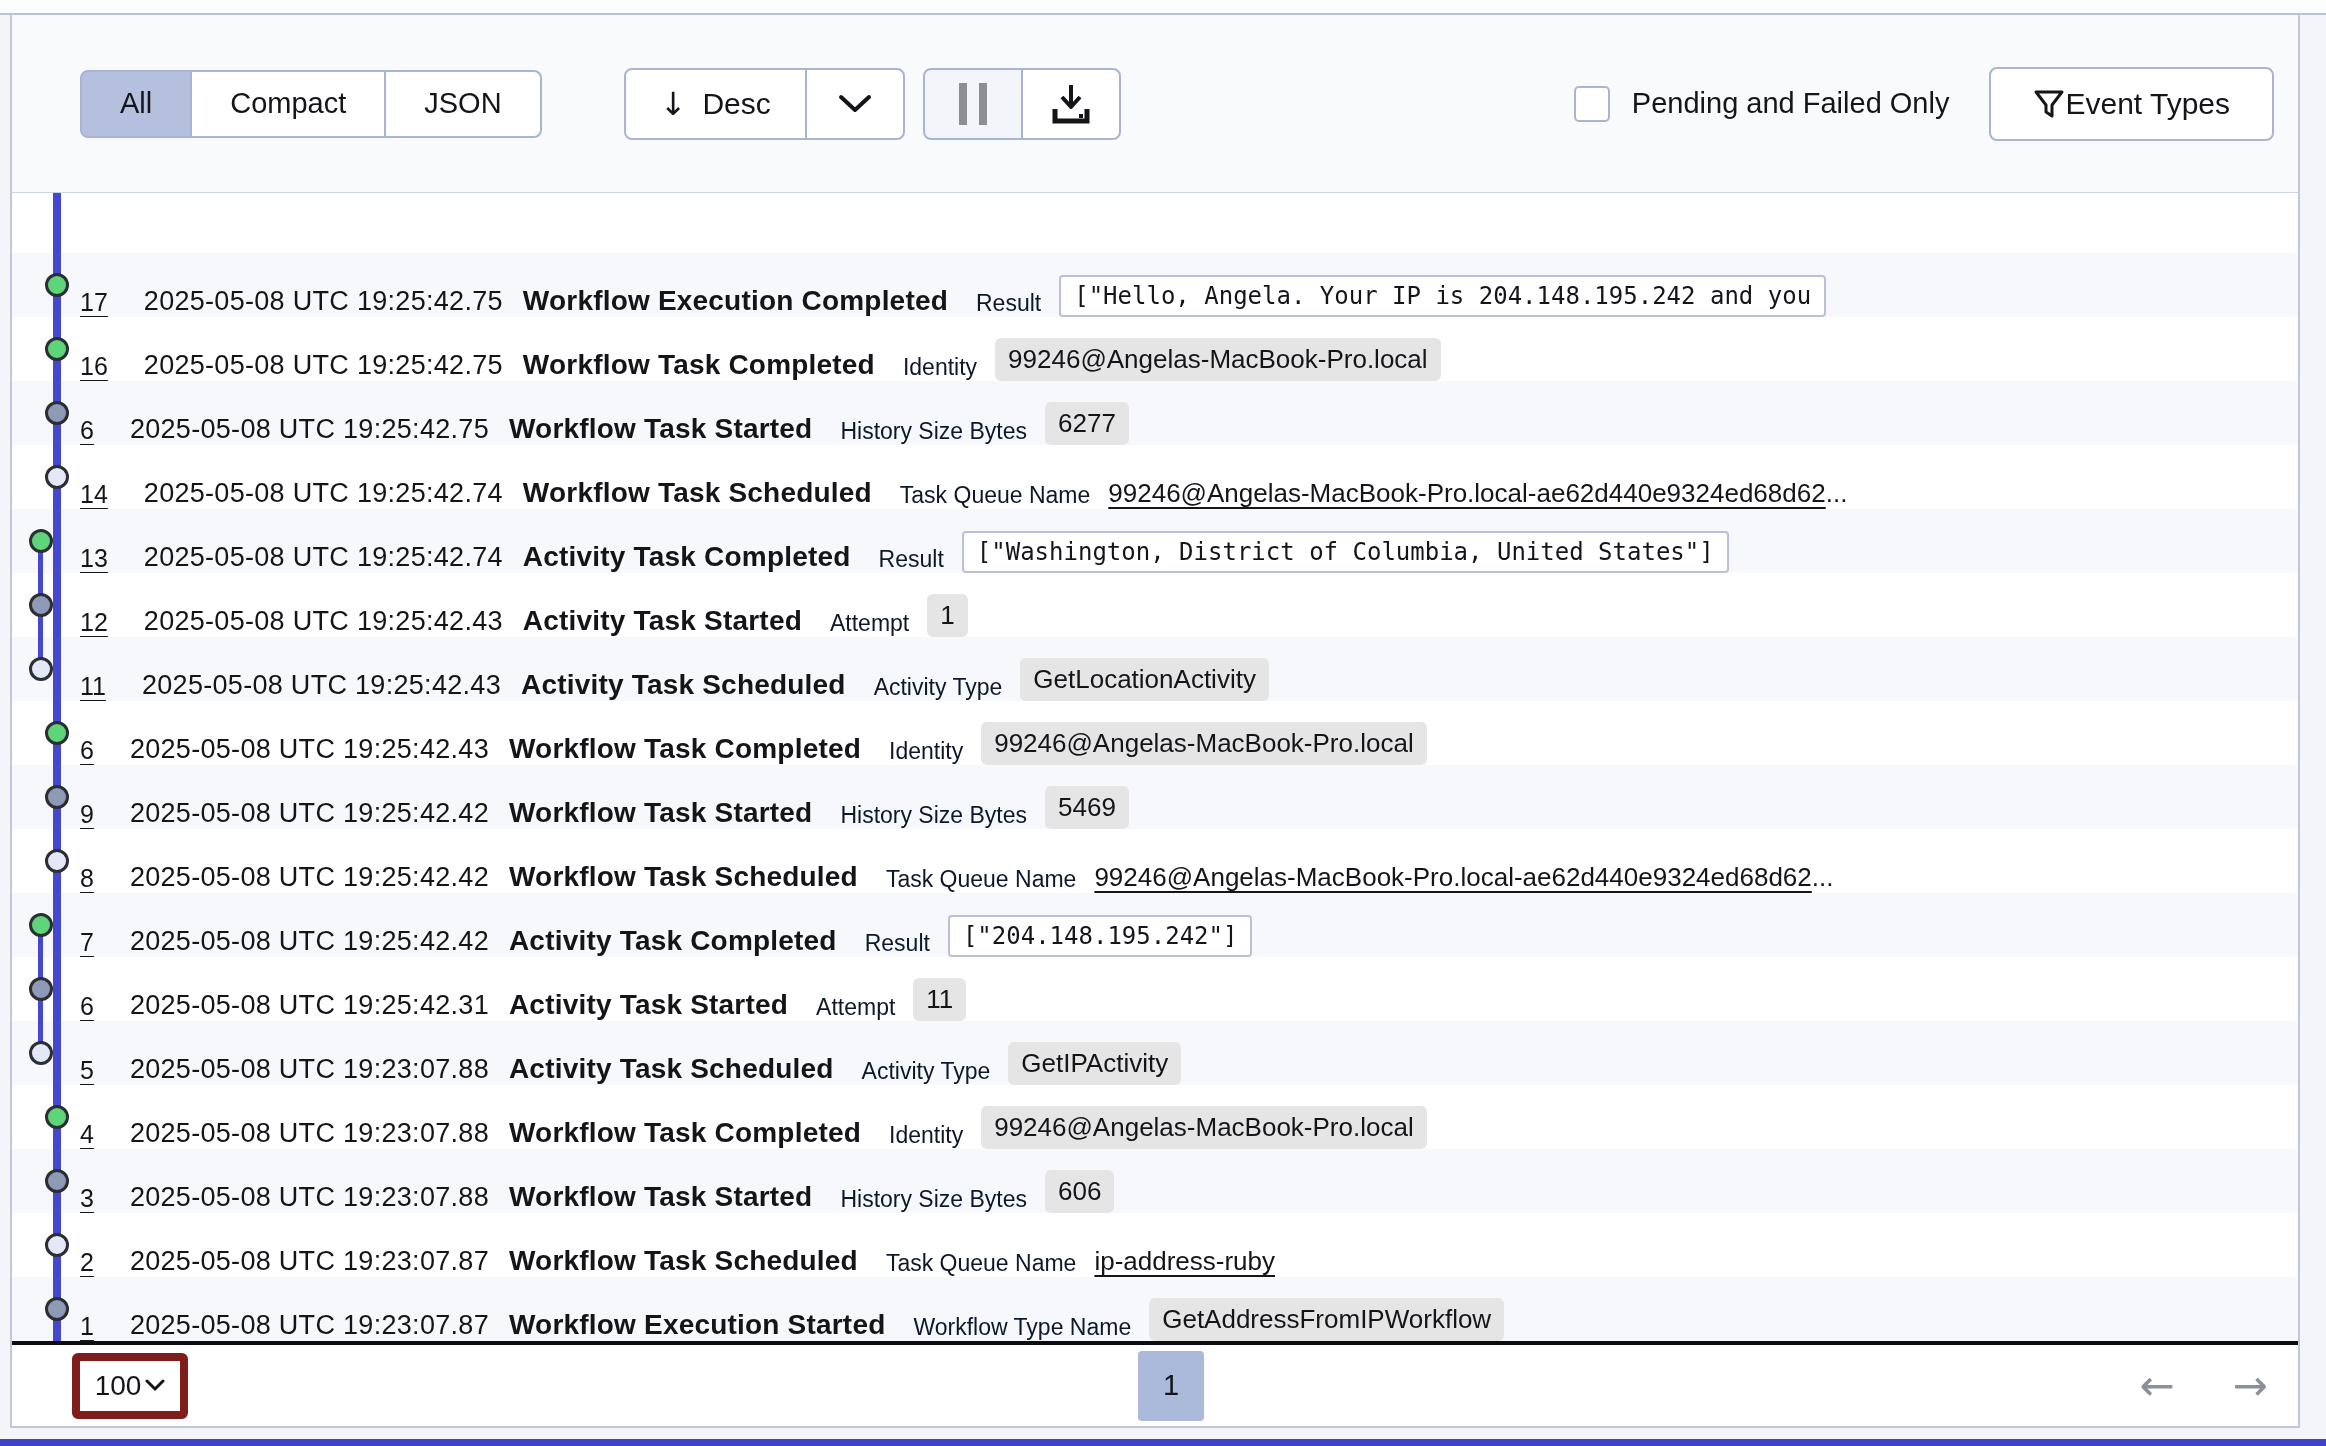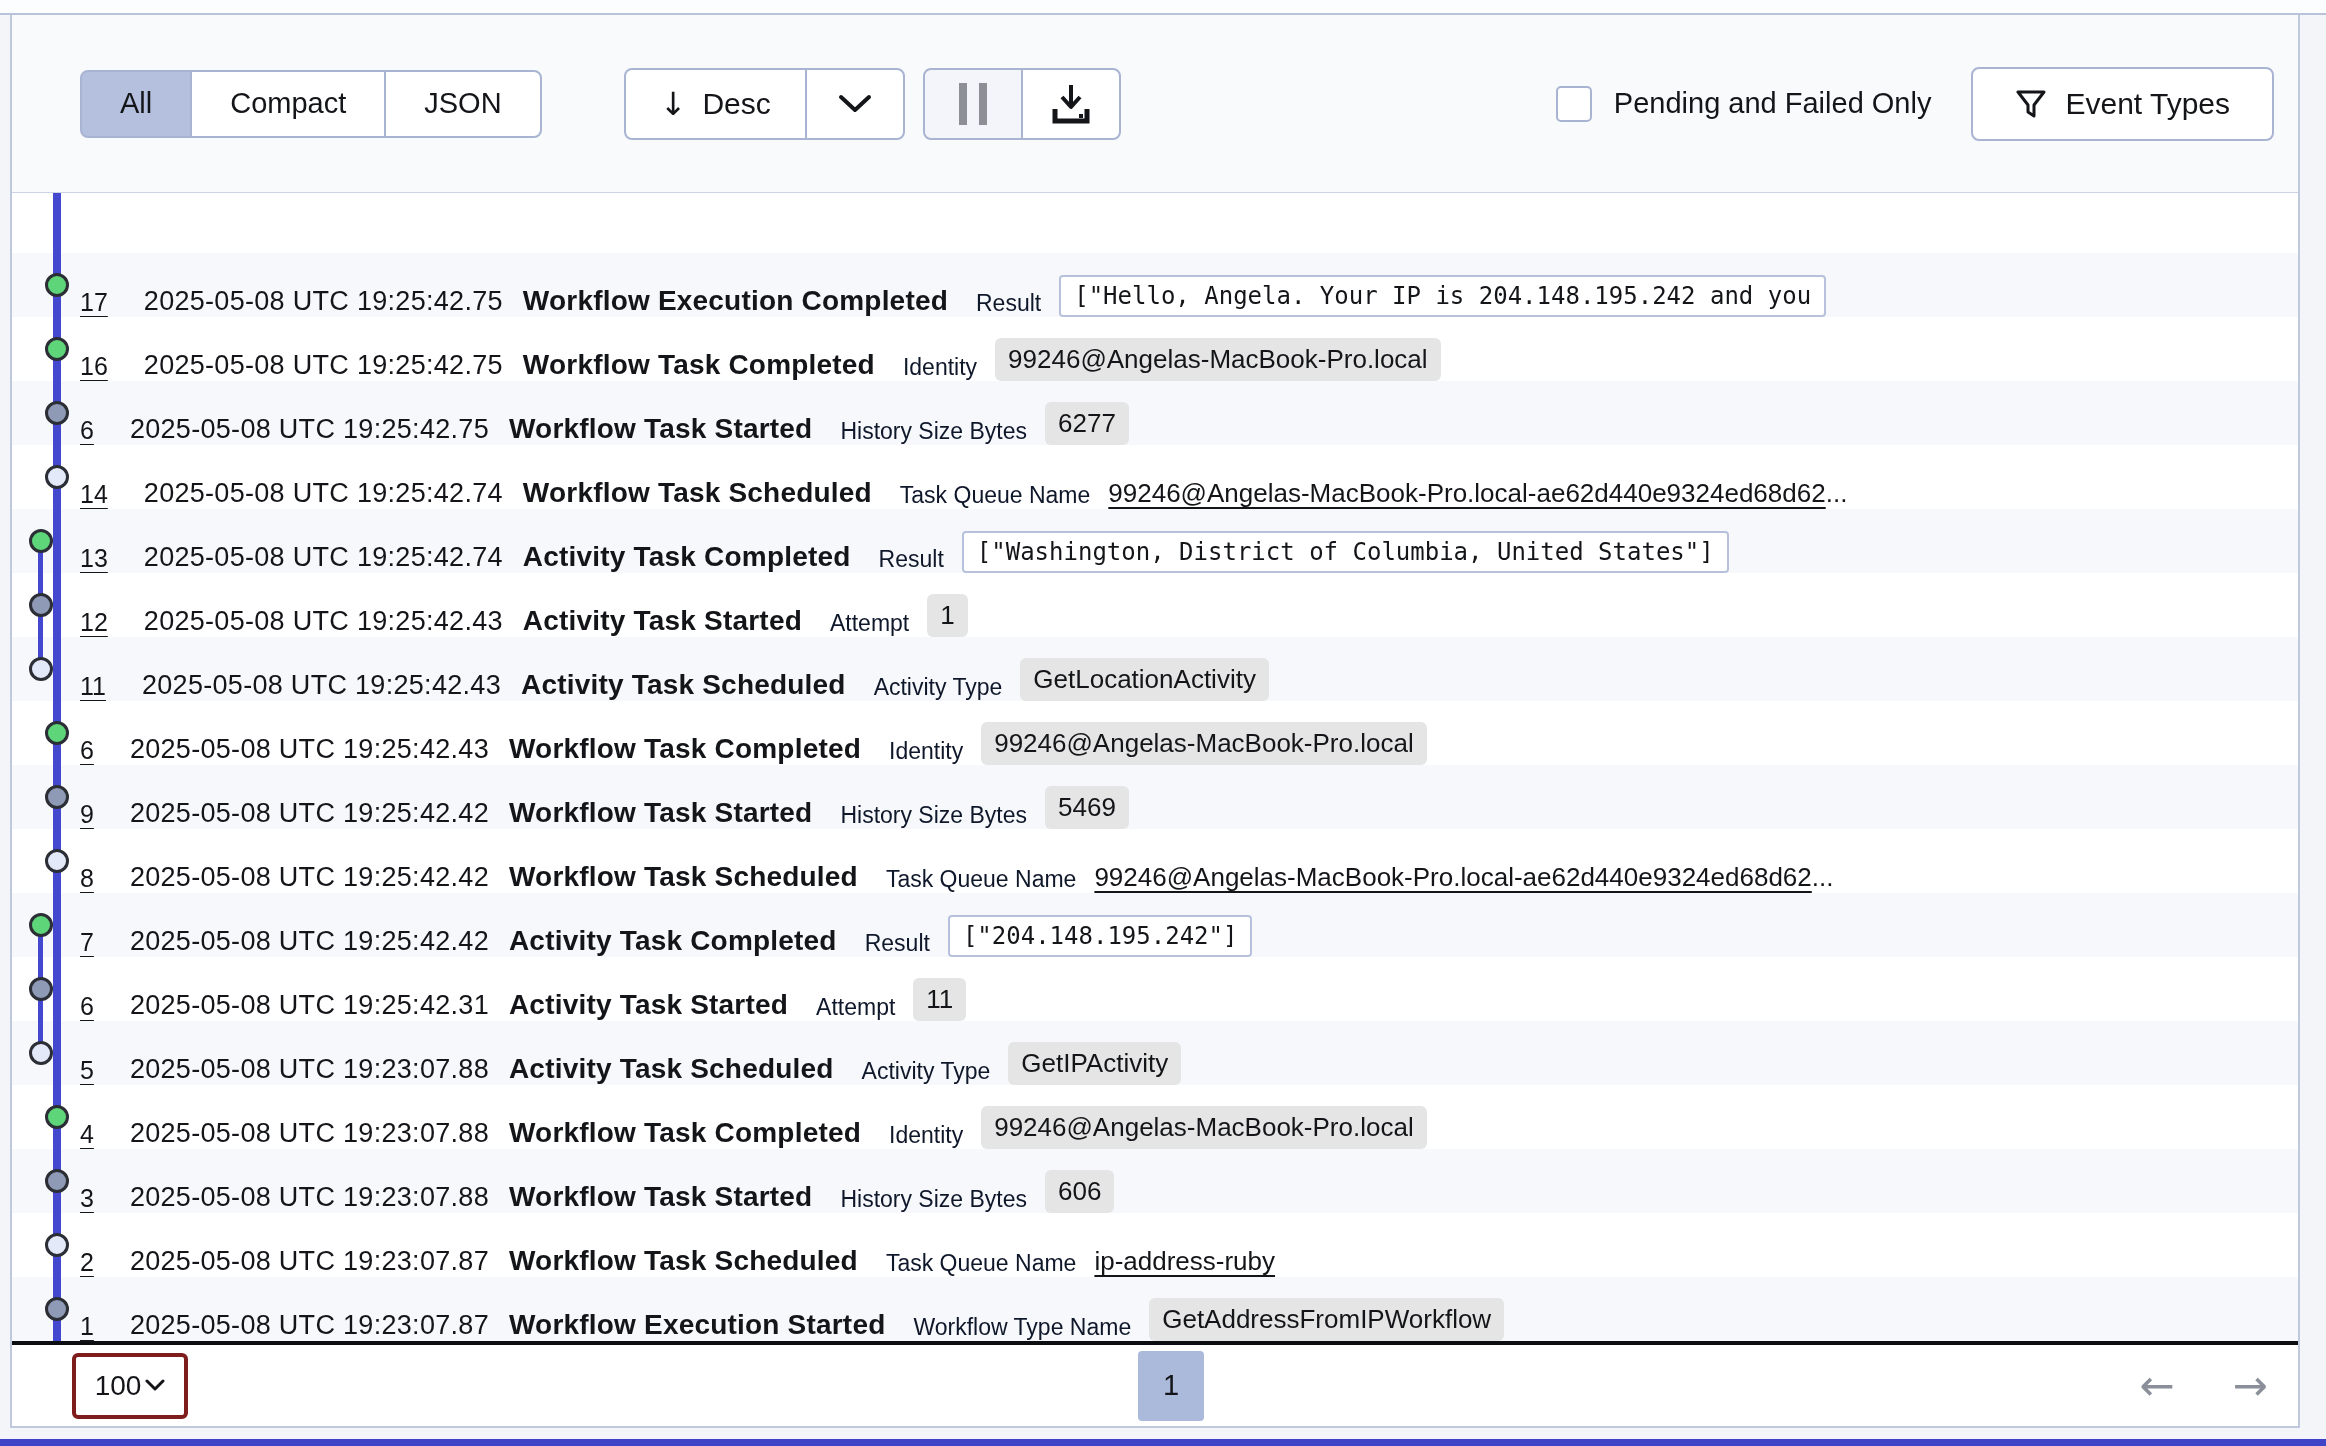--- a/index.html
+++ b/index.html
@@ -52,21 +52,21 @@
   .icon-btn.pause { background:#f3f5fa; border-right-width:1px; border-radius:8px 0 0 8px; }
   .icon-btn.download { background:#fff; border-left-width:1px; border-radius:0 8px 8px 0; }
   .pause-bars { display:flex; gap:12px; }
   .pause-bars i { display:block; width:8px; height:42px; background:#8d8f96; }
   .check-wrap { margin-left:auto; display:flex; align-items:center; }
   .checkbox {
     width:36px; height:36px; background:#fff; border:2px solid #a8b4d2; border-radius:5px; cursor:pointer;
   }
   .check-label { font-size:29px; margin-left:22px; white-space:nowrap; }
   .event-types-btn {
-    margin-left:40px; height:74px; padding:0 42px; display:flex; align-items:center; gap:18px;
+    margin-left:40px; height:74px; padding:0 42px; display:flex; align-items:center; 
     background:#fff; border:2px solid #a8b4d2; border-radius:8px; font-size:30px; cursor:pointer;
     white-space:nowrap;
     text-align:center;
   }
   
   .list { position:relative; flex:0 0 auto; height:1148px; padding-top:60px; background:#fff; }
   .tl-main   { position:absolute; left:41px; top:0; width:8px; height:1148px; background:#4448ce; z-index:1; }
   .tl-branch { position:absolute; left:26px; width:5px; background:#4448ce; z-index:1; }
   .tl-branch.a { top:348px; height:128px; }
   .tl-branch.b { top:732px; height:128px; }
@@ -100,21 +100,21 @@
   }
   .vlink { font-size:26px; color:#141519; text-decoration:underline; text-underline-offset:5px; cursor:pointer; }
   .ellipsis { font-size:26px; }
   .table-divider { height:4px; background:#0c0d10; flex:0 0 auto; }
   
   .pagination {
     flex:1; background:#fff; position:relative; display:flex; align-items:center;
   }
   .page-size {
     position:absolute; left:60px; top:50%; transform:translateY(-50%);
-    width:116px; height:66px; background:#fff; border:4px solid #7f1d1d; border-radius:6px;
+    width:116px; height:66px; background:#fff; border:8px solid #7f1d1d; border-radius:6px;
     display:flex; align-items:center; justify-content:center; gap:4px; font-size:28px; cursor:pointer;
   }
   .page-num {
     position:absolute; left:1126px; top:50%; transform:translateY(-50%);
     width:66px; height:70px; background:#abb9da; border-radius:4px;
     display:flex; align-items:center; justify-content:center; font-size:29px; cursor:pointer;
   }
   .nav-arrows { position:absolute; right:30px; top:50%; transform:translateY(-50%); display:flex; gap:58px; }
   .nav-arrow { font-family:"DejaVu Sans", sans-serif; font-size:42px; color:#8a8f99; cursor:pointer; line-height:1; }
   .bottom-accent { position:absolute; left:0; bottom:0; width:2326px; height:7px; background:#3f43c8; }

